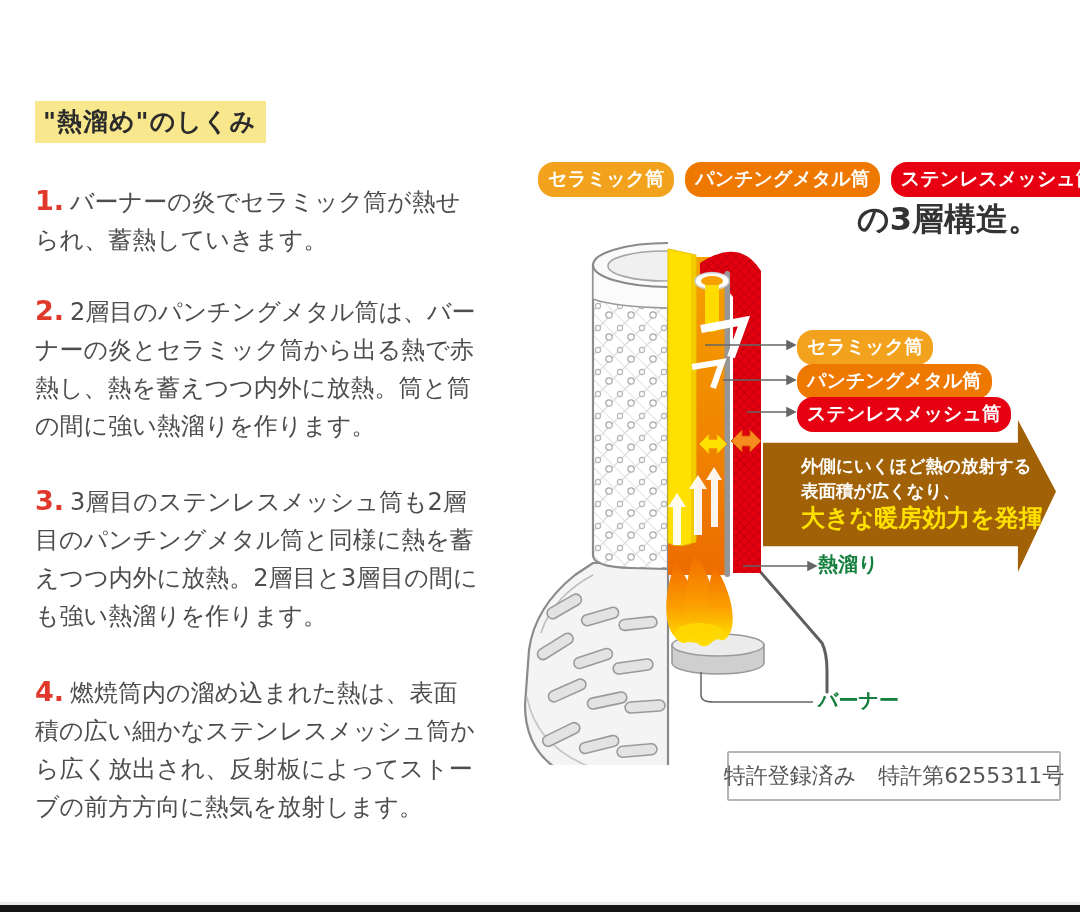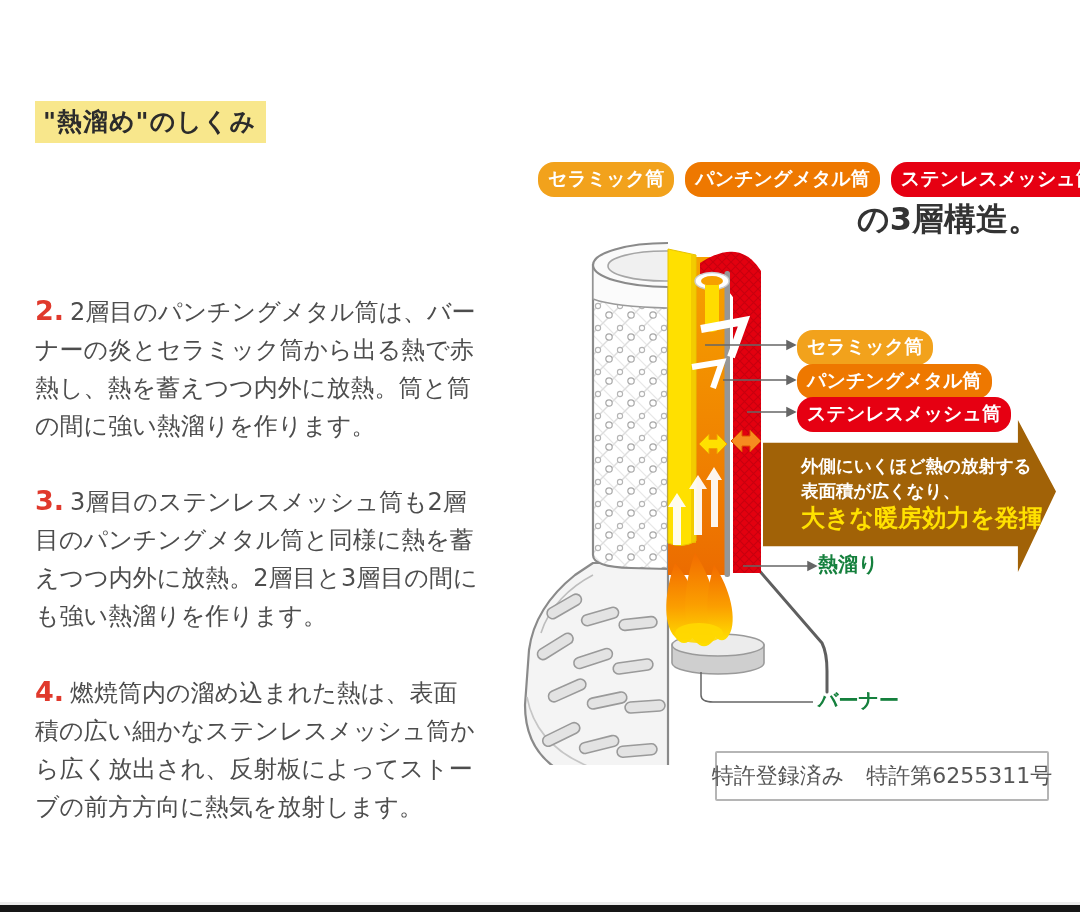--- a/index.html
+++ b/index.html
@@ -39,36 +39,37 @@
     clip-path:polygon(0 15%,87% 15%,87% 0,100% 47%,87% 100%,87% 83%,0 83%);
     background:#e3000f;
   }
   .big-arrow .arrow-text{padding:34px 0 0 10px;}
   .arrow-line{color:#fff;font-size:17.5px;line-height:25px;font-weight:bold;white-space:nowrap;}
   .arrow-line3{font-size:24px;line-height:28px;}
   .anno{position:absolute;font-size:20px;font-weight:700;color:#15803d;white-space:nowrap;}
   .anno-heatpool{left:303px;top:316px;}
   .anno-burner{left:303px;top:452px;}
   .patent{
-    position:absolute;left:200px;top:516px;width:330px;height:46px;
+    position:absolute;left:212px;top:516px;width:330px;height:46px;
     border:2px solid #b5b5b5;border-radius:2px;background:#fff;
     display:flex;align-items:center;justify-content:center;
     font-size:22px;color:#555;white-space:nowrap;
   }
   
   .photo-edge-light{position:absolute;left:0;right:0;bottom:7px;height:3px;background:#ececec;}
   .photo-edge{position:absolute;left:0;right:0;bottom:0;height:7px;background:#161616;}
 </style>
 </head>
 <body>
 
 <div class="page">
 
   <h1 class="title">"熱溜め"のしくみ</h1>
 
+  <p class="step step1"><span class="num">1.</span><span>バーナーの炎でセラミック筒が熱せられ、蓄熱していきます。</span></p>
   <p class="step step2"><span class="num">2.</span><span>2層目のパンチングメタル筒は、バーナーの炎とセラミック筒から出る熱で赤熱し、熱を蓄えつつ内外に放熱。筒と筒の間に強い熱溜りを作ります。</span></p>
   <p class="step step3"><span class="num">3.</span><span>3層目のステンレスメッシュ筒も2層目のパンチングメタル筒と同様に熱を蓄えつつ内外に放熱。2層目と3層目の間にも強い熱溜りを作ります。</span></p>
   <p class="step step4"><span class="num">4.</span><span>燃焼筒内の溜め込まれた熱は、表面積の広い細かなステンレスメッシュ筒から広く放出され、反射板によってストーブの前方方向に熱気を放射します。</span></p>
 
   <div class="badge-row">
     <span class="badge" style="background: rgb(242, 162, 28);">セラミック筒</span>
     <span class="badge" style="background: rgb(238, 120, 0);">パンチングメタル筒</span>
     <span class="badge" style="background: rgb(230, 0, 18);">ステンレスメッシュ筒</span>
   </div>
   <div class="outro">の3層構造。</div>

